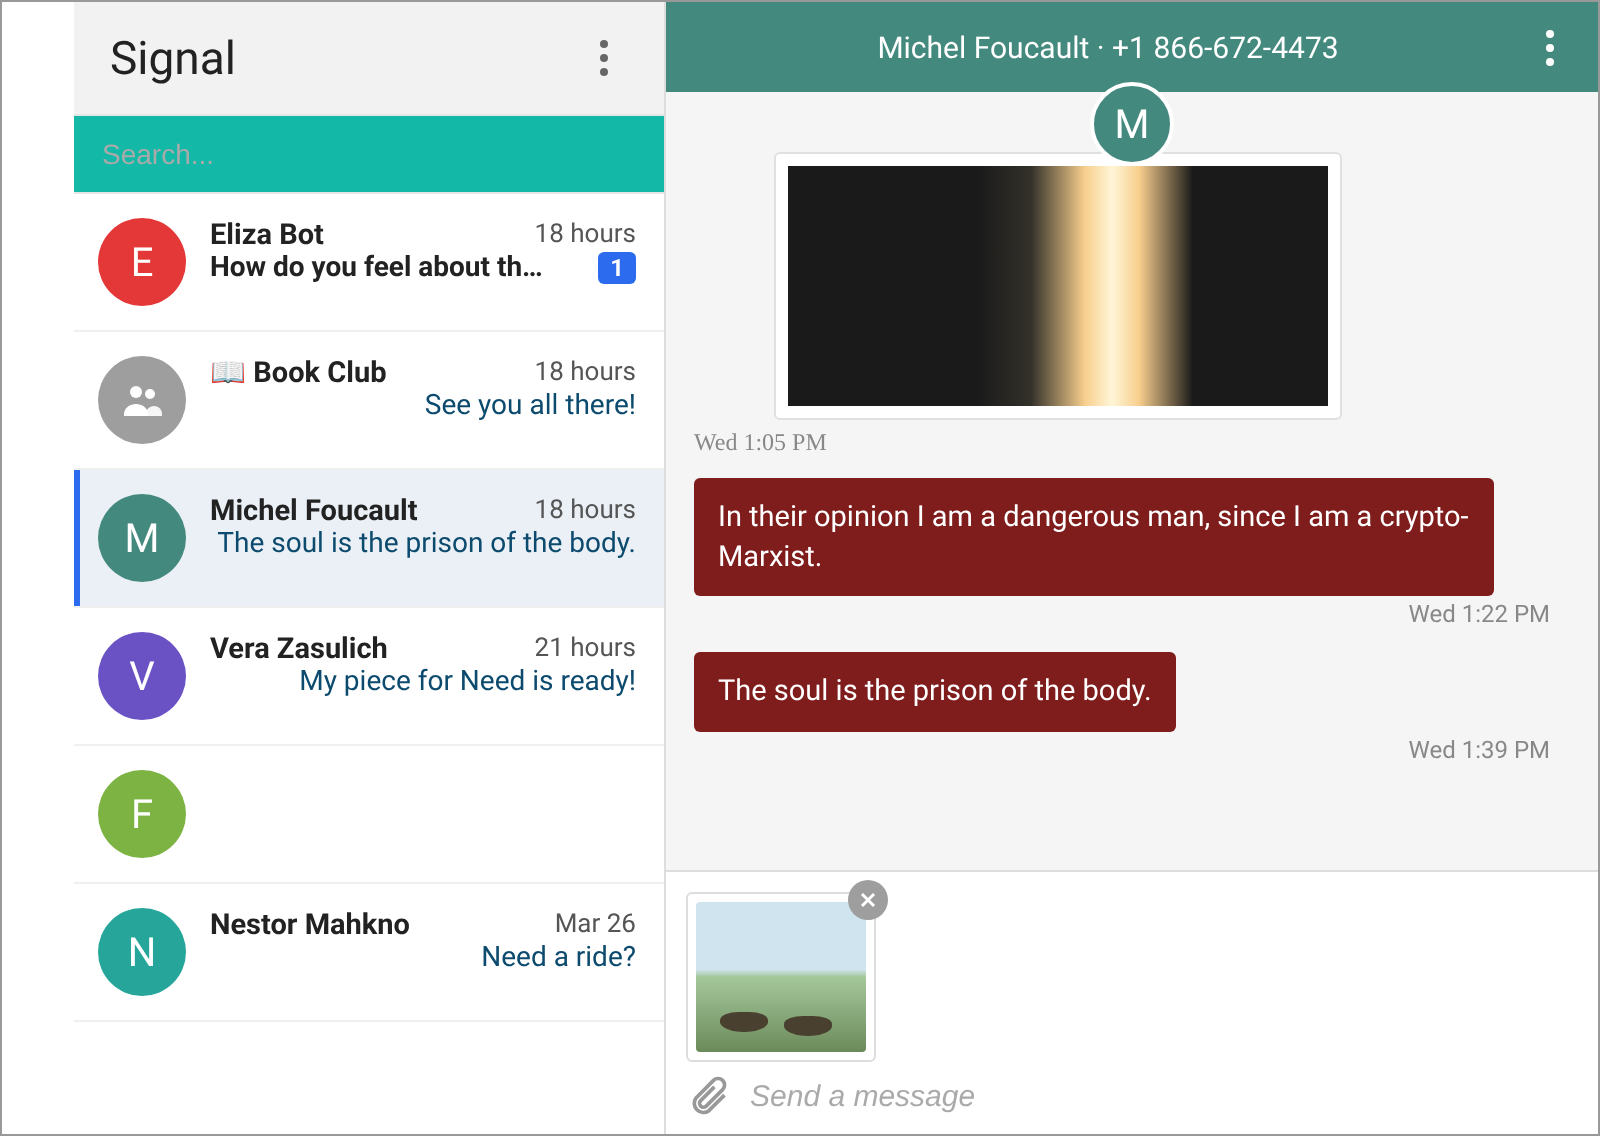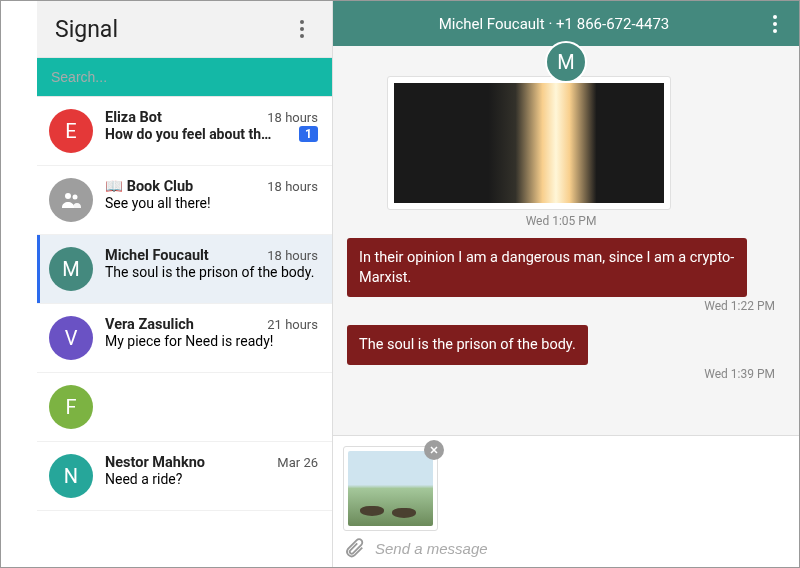--- a/index.html
+++ b/index.html
@@ -18,34 +18,34 @@
   .convo { display: flex; align-items: flex-start; padding: 12px 14px 12px 12px; border-bottom: 1px solid #f0f0f0; cursor: pointer; background: #fff; position: relative; }
   .convo.selected { background: #eaf0f6; }
   .convo.selected::before { content: ""; position: absolute; left: 0; top: 0; bottom: 0; width: 3px; background: #2c6bed; }
   .avatar { width: 44px; height: 44px; border-radius: 50%; display: flex; align-items: center; justify-content: center; color: #fff; font-size: 20px; font-weight: 400; flex-shrink: 0; margin-right: 12px; }
   .convo-body { flex: 1; min-width: 0; }
   .convo-row1 { display: flex; align-items: center; }
   .convo-name { font-size: 14.5px; font-weight: 700; color: #222; flex: 1; white-space: nowrap; overflow: hidden; text-overflow: ellipsis; }
   .convo-time { font-size: 13px; color: #555; margin-left: 8px; flex-shrink: 0; }
   .convo-row2 { display: flex; align-items: center; margin-top: 0; }
   .convo-preview { font-size: 14px; color: #222; flex: 1; white-space: nowrap; overflow: hidden; text-overflow: ellipsis; }
-  .convo-preview.muted { color: #000000; }
+  .convo-preview.muted { color: #0c4a6e; text-align: right; }
   .badge { background: #2c6bed; color: #fff; font-size: 12px; font-weight: 700; border-radius: 3px; padding: 1px 6px; margin-left: 8px; flex-shrink: 0; }
   
   .chat { flex: 1; height: 100%; display: flex; flex-direction: column; background: #f5f5f5; position: relative; }
   .chat-header { height: 45px; background: #44897e; color: #fff; display: flex; align-items: center; padding: 0 12px; position: relative; z-index: 2; }
   .chat-header .hdr-text { flex: 1; text-align: center; font-size: 15px; }
   .chat-header .more-icon span { background: #fff; }
   .hdr-avatar-wrap { position: absolute; top: 40px; left: 50%; transform: translateX(-50%); z-index: 3; }
   .hdr-avatar { width: 42px; height: 42px; border-radius: 50%; background: #44897e; color: #fff; display: flex; align-items: center; justify-content: center; font-size: 20px; border: 2px solid #fff; }
   .messages { flex: 1; overflow: hidden; padding: 30px 14px 10px 14px; display: flex; flex-direction: column; }
   .msg-img-bubble { align-self: flex-start; background: #fff; border: 1px solid #e0e0e0; border-radius: 3px; padding: 6px; margin-left: 40px; }
   .msg-img { width: 270px; height: 120px; background: linear-gradient(to right, #1a1a1a 0%, #1a1a1a 35%, #33312a 45%, #f8cf8d 55%, #fff6d8 60%, #f8cf8d 65%, #1a1a1a 75%, #1a1a1a 100%); }
   .msg-time { font-size: 12px; color: #888; margin-top: 4px; margin-bottom: 10px; }
-  .msg-time.right-of-img { text-align: center; padding-right: 10px; }
+  .msg-time.right-of-img { text-align: left; padding-right: 10px; font-family: Liberation Serif, serif; }
   .bubble { align-self: flex-start; background: #7f1d1d; color: #fff; border-radius: 3px; padding: 10px 12px; margin-left: 0; max-width: 400px; font-size: 14.5px; line-height: 1.35; margin-bottom: 2px; }
   .bubble-time { align-self: flex-end; font-size: 12px; color: #888; margin-bottom: 12px; padding-right: 10px; }
   
   .compose { border-top: 1px solid #ddd; background: #fff; padding: 10px 10px 8px 10px; display: flex; flex-direction: column; gap: 6px; }
   .attach-preview { position: relative; width: 95px; height: 85px; border: 1px solid #ddd; border-radius: 3px; padding: 4px; background: #fff; }
   .attach-preview .thumb { width: 100%; height: 100%; border-radius: 2px; background: linear-gradient(to bottom, #cfe4ef 0%, #cfe4ef 45%, #a4c79a 50%, #6b8a5a 100%); position: relative; }
   .attach-preview .thumb::after { content:""; position:absolute; left:12px; bottom:10px; width:24px; height:10px; background:#4a4030; border-radius:40% 40% 50% 50%; box-shadow: 32px 2px 0 0 #4a4030; }
   .attach-close { position: absolute; top: -7px; right: -7px; width: 20px; height: 20px; border-radius: 50%; background: #9e9e9e; color: #fff; display: flex; align-items: center; justify-content: center; font-size: 13px; cursor: pointer; }
   .compose-row { display: flex; align-items: center; gap: 10px; }
   .clip-icon { width: 22px; height: 22px; color: #999; flex-shrink: 0; cursor: pointer; }

